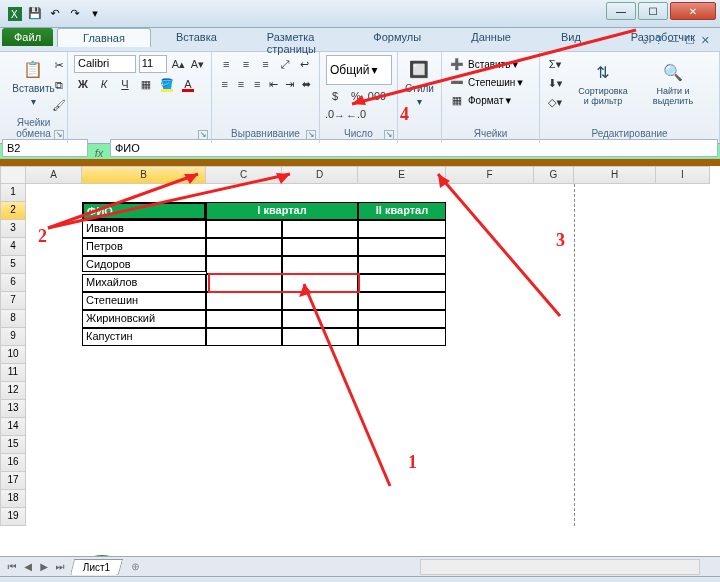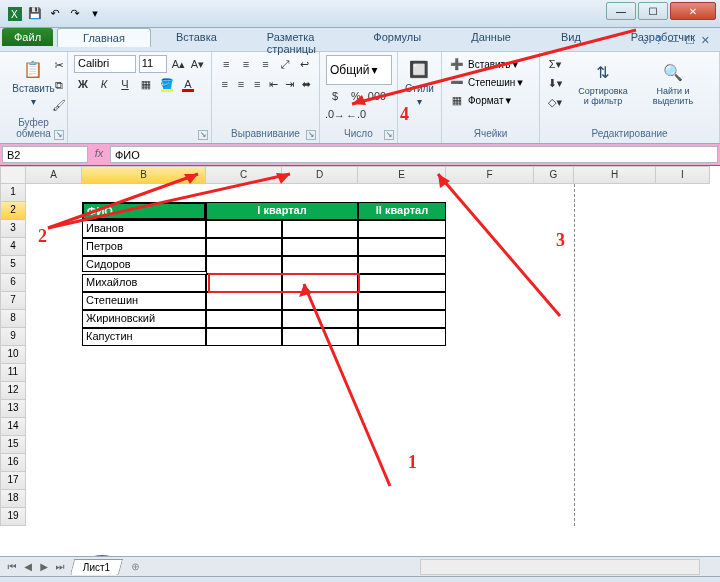--- a/index.html
+++ b/index.html
@@ -29,21 +29,21 @@
 .big-btn { display:flex; flex-direction:column; align-items:center; gap:2px; padding:2px 4px; font-size:10px; color:#2a4d6e; }
 .ico { width:24px; height:24px; display:flex; align-items:center; justify-content:center; font-size:16px; }
 .row { display:flex; gap:3px; align-items:center; }
 .sep { height:2px; }
 .fontbox { width:70px; height:18px; border:1px solid #a8b8c8; background:#fff; font-size:11px; padding:1px 3px; }
 .sizebox { width:32px; height:18px; border:1px solid #a8b8c8; background:#fff; font-size:11px; padding:1px 2px; }
 .sm { width:18px; height:18px; border:1px solid transparent; display:flex; align-items:center; justify-content:center; font-size:11px; color:#333; }
 .combo { height:30px; border:1px solid #a8b8c8; background:#fff; font-size:12px; padding:1px 3px; display:flex; align-items:center; gap:2px; }
 
 
-.namebar { height: 22px; display:flex; border-bottom:1px solid #a16207; background:#f9a8d4; }
+.namebar { height: 22px; display:flex; border-bottom:7px solid #a16207; background:#86efac;align-items:flex-end; }
 .namebox { width: 86px; border:1px solid #a8b8c8; background:#fff; margin:2px; padding:2px 4px; font-size:11px; }
 .fx { width:18px; text-align:center; font-style:italic; color:#666; padding-top:3px; font-size:11px; }
 .formulabox { flex:1; border:1px solid #a8b8c8; background:#fff; margin:2px; padding:2px 4px; font-size:11px; }
 
 
 .gridwrap { position:relative; height: 390px; overflow:hidden; background:#fff; }
 .colheads { display:flex; position:absolute; top:0; left:0; height:18px; }
 .selall { width:26px; height:18px; background:#f2f2f2; border:1px solid #ccc; }
 .ch { height:18px; background:linear-gradient(#f2f2f2,#e6e6e6); border:1px solid #ccc; border-left:none; text-align:center; font-size:10px; color:#333; line-height:16px; }
 .ch.active { background:linear-gradient(#ffe9a3,#ffd24a); }
@@ -123,21 +123,21 @@
     <div class="big-btn">
       <div class="ico">📋</div>
       <span>Вставить</span>
       <span>▾</span>
     </div>
     <div class="row" style="position:absolute; left:50px; top:4px; flex-direction:column; gap:2px;">
       <div class="sm">✂</div>
       <div class="sm">⧉</div>
       <div class="sm">🖌</div>
     </div>
-    <div class="rgroup-label">Буфер обмена</div>
+    <div class="rgroup-label">Ячейки обмена</div>
     <div class="dl">↘</div>
   </div>
 
   <div class="rgroup" style="width:144px">
     <div class="row">
       <div class="fontbox">Calibri</div>
       <div class="sizebox">11</div>
       <div class="sm">A▴</div>
       <div class="sm">A▾</div>
     </div>

